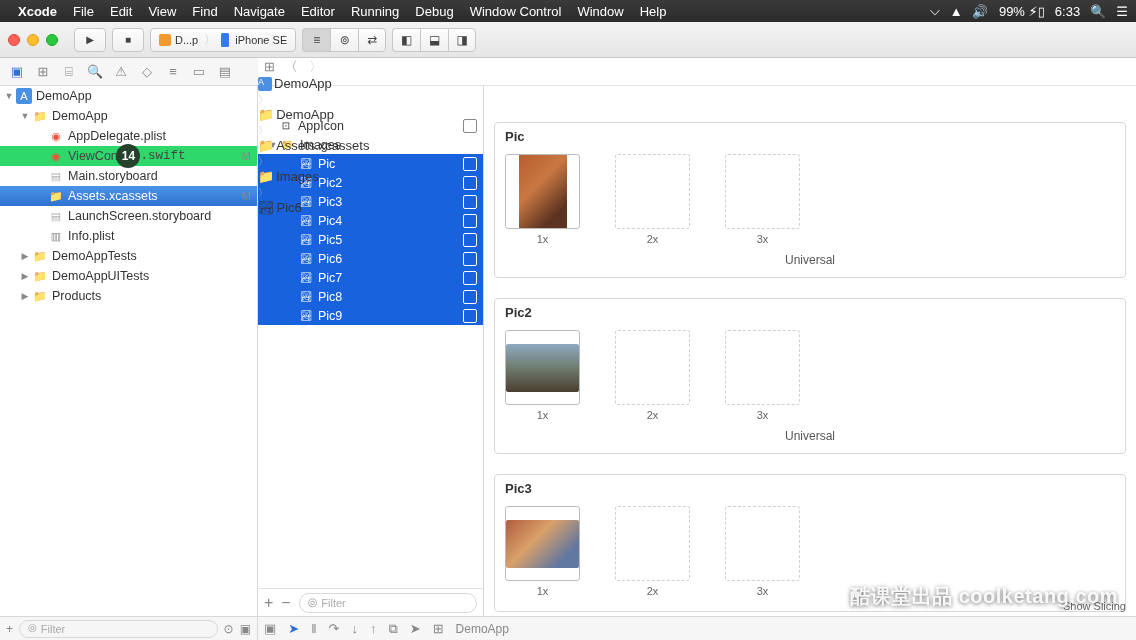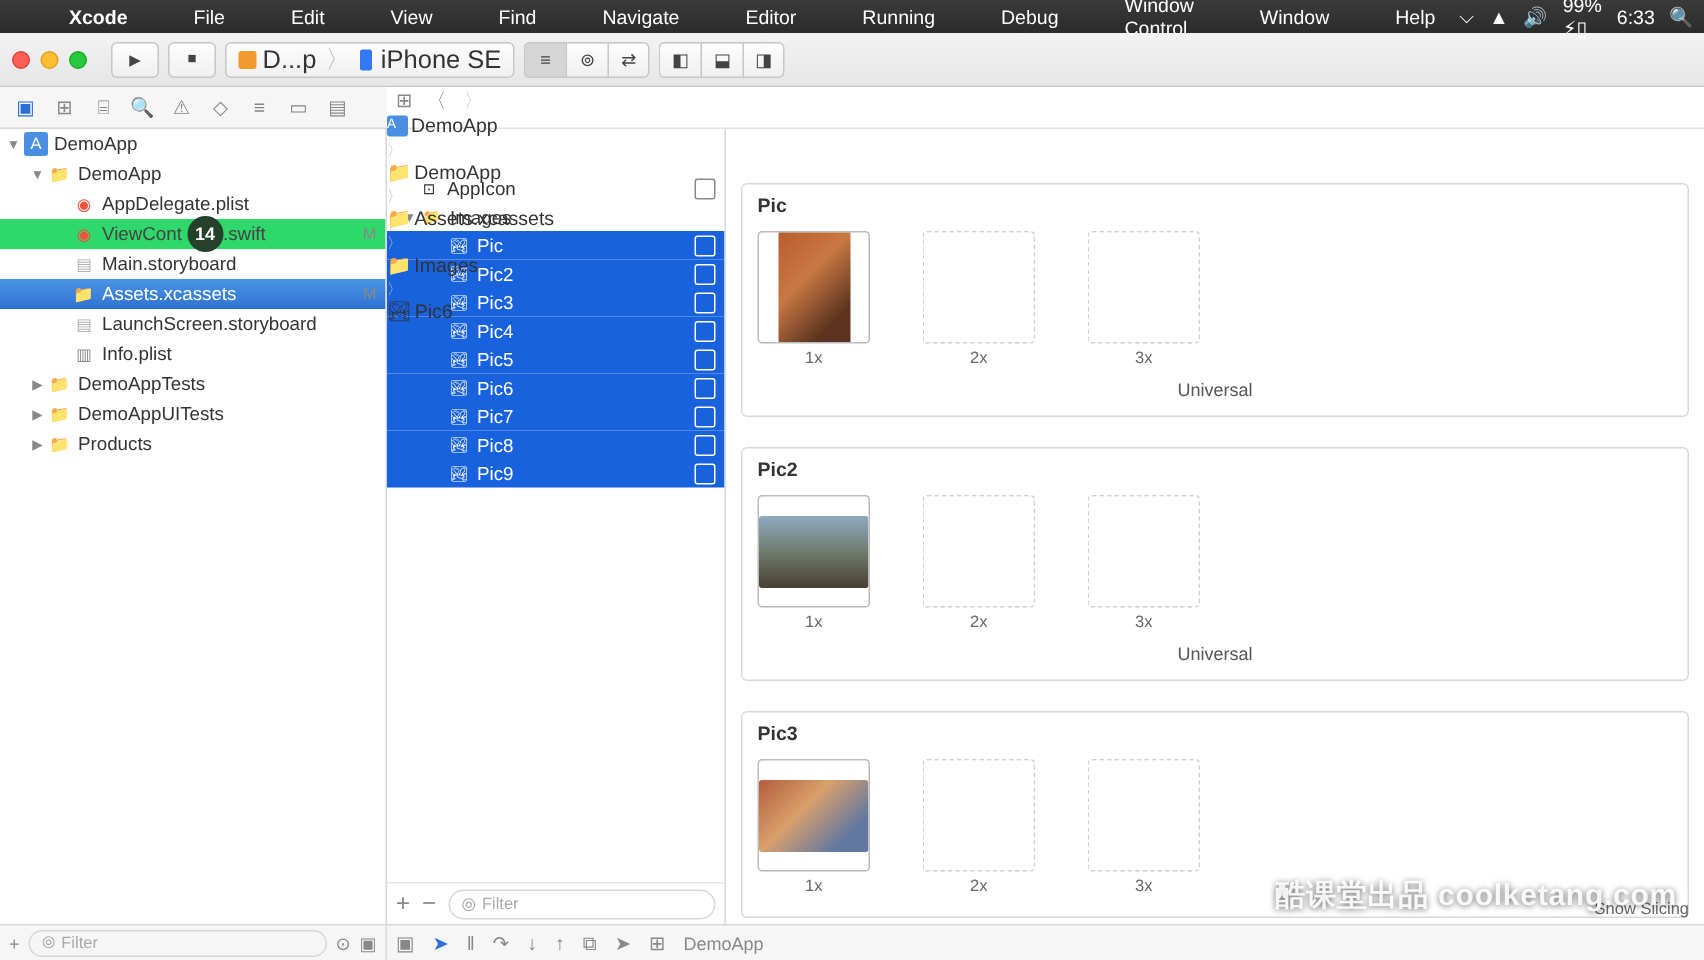--- a/index.html
+++ b/index.html
@@ -1,37 +1,37 @@
 <!DOCTYPE html>
 <html><head>
 <meta charset="utf-8">
 <style>
 * { margin: 0; padding: 0; box-sizing: border-box; font-family: -apple-system, "Helvetica Neue", Arial, sans-serif; }
 body { width: 1136px; height: 640px; overflow: hidden; background: #fff; font-size: 13px; color: #333; }
 
 
 .menubar { height: 22px; background: linear-gradient(#3a3a3a,#2b2b2b); color: #fff; display: flex; align-items: center; padding: 0 8px; font-size: 13px; }
 .menubar .apple { font-size: 15px; margin-right: 10px; }
-.menubar .mitem { margin-right: 16px; cursor: default; margin-left: 28px; }
+.menubar .mitem { margin-right: 16px; cursor: default; }
 .menubar .mitem.bold { font-weight: 600; }
 .menubar .spacer { flex: 1; }
 .menubar .right { display: flex; align-items: center; gap: 10px; }
 .menubar .ricon { font-size: 13px; }
 
 
 .toolbar { height: 36px; background: linear-gradient(#f3f3f3,#e6e6e6); border-bottom: 1px solid #c9c9c9; display: flex; align-items: center; padding: 0 8px; gap: 6px; }
 .traffic { display: flex; gap: 7px; margin-right: 10px; }
 .tl { width: 12px; height: 12px; border-radius: 50%; }
 .tl.r { background: #ff5f56; border: 0.5px solid #e0443e; }
 .tl.y { background: #ffbd2e; border: 0.5px solid #dea123; }
 .tl.g { background: #27c93f; border: 0.5px solid #1aab29; }
 .tbtn { height: 24px; min-width: 32px; border: 1px solid #c7c7c7; border-radius: 4px; background: linear-gradient(#fdfdfd,#f0f0f0); display: flex; align-items: center; justify-content: center; font-size: 12px; color: #444; }
 .tbtn.play::before { content: "▶"; font-size: 10px; }
 .tbtn.stop::before { content: "■"; font-size: 10px; }
-.scheme { display: flex; align-items: center; height: 24px; border: 1px solid #c7c7c7; border-radius: 4px; background: linear-gradient(#fdfdfd,#f0f0f0); padding: 0 8px; gap: 4px; font-size: 17px; }
+.scheme { display: flex; align-items: center; height: 24px; border: 1px solid #c7c7c7; border-radius: 4px; background: linear-gradient(#fdfdfd,#f0f0f0); padding: 0 8px; gap: 4px; font-size: 11px; }
 .scheme .sep { color: #bbb; margin: 0 2px; }
 .status { flex: 1; height: 24px; border: 1px solid #d2d2d2; border-radius: 4px; background: #fff; display: flex; align-items: center; padding: 0 10px; font-size: 12px; color: #444; }
 .rightbtns { display: flex; gap: 0; }
 .rightbtns .tbtn { border-radius: 0; border-right: none; min-width: 28px; }
 .rightbtns .tbtn:first-child { border-radius: 4px 0 0 4px; }
 .rightbtns .tbtn:last-child { border-radius: 0 4px 4px 0; border-right: 1px solid #c7c7c7; }
 .rightbtns .tbtn.on { background: #d5d5d5; }
 
 
 .navsel { height: 28px; background: #f6f6f6; border-bottom: 1px solid #d8d8d8; display: flex; align-items: center; padding: 0 4px; gap: 0; }
@@ -223,21 +223,21 @@
         <div class="nrow" data-depth="2">
           <span class="disc"></span>
           <span class="ic swift">◉</span>
           <span class="lbl">AppDelegate.plist</span>
         </div>
         <div class="nrow green" data-depth="2">
           <span class="disc"></span>
           <span class="ic swift">◉</span>
           <span class="lbl">ViewCont</span>
           <span class="circle14">14</span>
-          <span class="lbl" style="flex:0 0 auto;">.swift</span>
+          <span class="lbl" style="flex:0 0 auto;font-family:Liberation Mono, monospace;">.swift</span>
           <span style="flex:1"></span>
           <span class="badge">M</span>
         </div>
         <div class="nrow" data-depth="2">
           <span class="disc"></span>
           <span class="ic sboard">▤</span>
           <span class="lbl">Main.storyboard</span>
         </div>
         <div class="nrow selected" data-depth="2">
           <span class="disc"></span>

